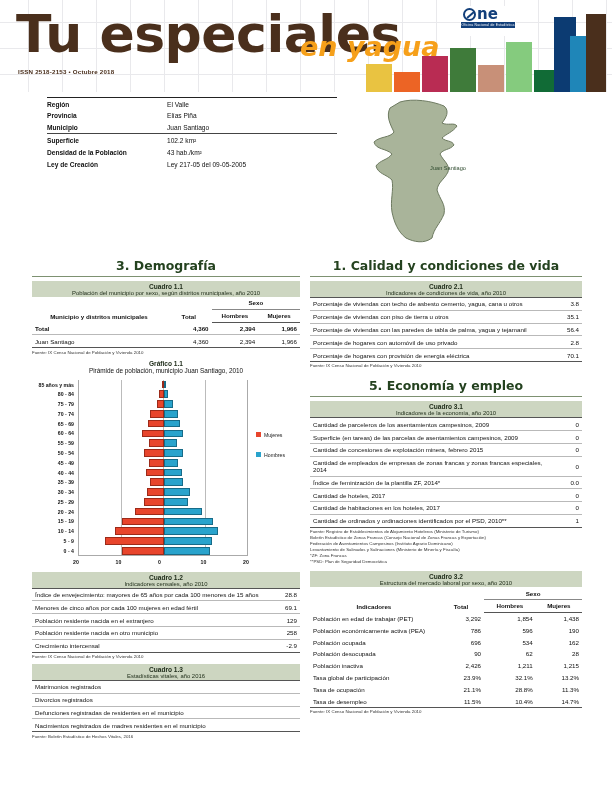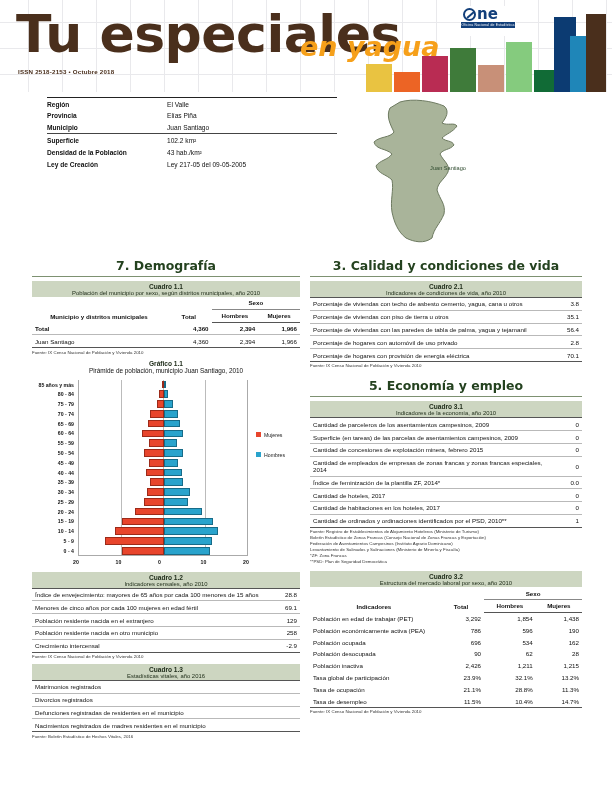--- a/index.html
+++ b/index.html
@@ -250,21 +250,21 @@
              C86,70 92,72 90,80 C86,88 80,90 79,98 C82,108 88,112 86,122
              C82,132 76,136 74,146 C66,152 56,150 48,146 C40,140 36,130 34,120
              C32,108 36,98 34,88 C28,82 20,82 18,74 C22,68 30,68 34,62
              C28,56 18,58 16,50 C22,44 32,46 36,40 C32,32 28,24 32,16 Z" fill="#a9b49a" stroke="#6d7a60" stroke-width="1"></path>
   </svg>
   <div class="map-label">Juan Santiago</div>
 </div>
 
 <div class="col-left">
 
-  <div class="section-title">7. Demografía</div>
+  <div class="section-title">3. Demografía</div>
 
   <div class="cuadro-head">
     <span class="c-num">Cuadro 1.1</span>
     <span class="c-sub">Población del municipio por sexo, según distritos municipales, año 2010</span>
   </div>
   <table class="data">
     <tbody>
         <tr>
       <th rowspan="2" style="vertical-align:bottom;width:50%">Municipio y distritos municipales</th>
       <th rowspan="2" class="ctr" style="vertical-align:bottom;width:17%">Total</th>
@@ -424,21 +424,21 @@
       <td>Nacimientos registrados de madres residentes en el municipio</td>
       <td class="num"></td>
     </tr>
   </tbody>
     </table>
   <div class="fuente">Fuente: Boletín Estadístico de Hechos Vitales, 2016</div>
 </div>
 
 <div class="col-right">
 
-  <div class="section-title">3. Calidad y condiciones de vida</div>
+  <div class="section-title">1. Calidad y condiciones de vida</div>
 
   <div class="cuadro-head">
     <span class="c-num">Cuadro 2.1</span>
     <span class="c-sub">Indicadores de condiciones de vida, año 2010</span>
   </div>
   <table class="data">
     <tbody>
         <tr class="rowline thick-top">
       <td>Porcentaje de viviendas con techo de asbesto cemento, yagua, cana u otros</td>
       <td class="num" style="width:34px">3.8</td>

